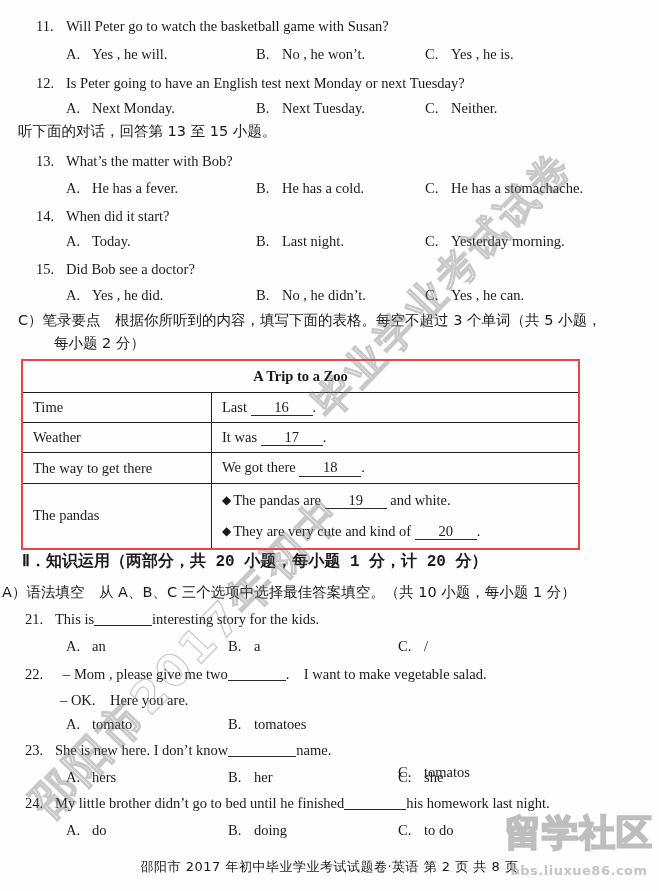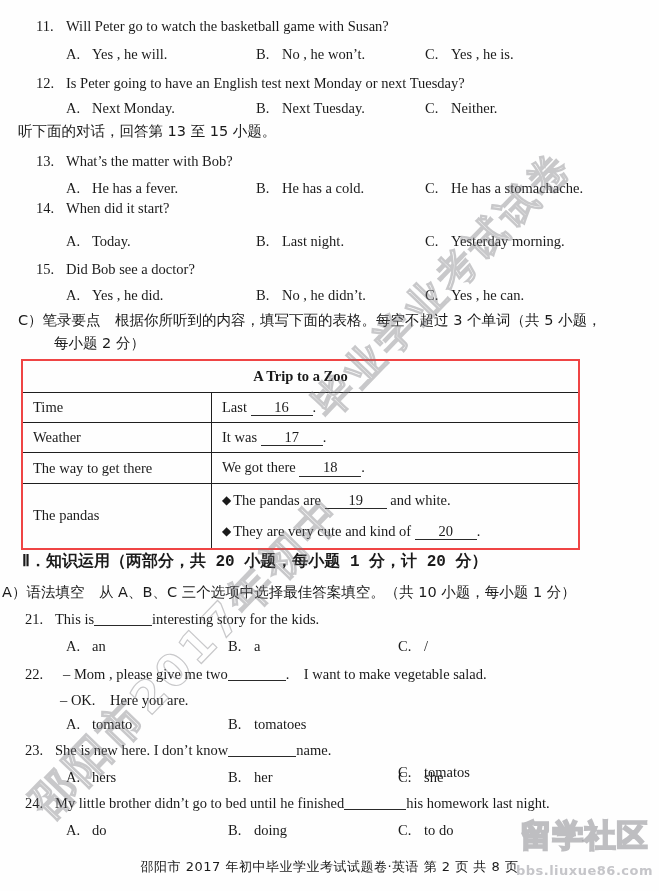--- a/index.html
+++ b/index.html
@@ -60,21 +60,21 @@
     position: absolute;
     right: 6px;
     bottom: 14px;
     z-index: 6;
     pointer-events: none;
     text-align: center;
     line-height: 1;
   }
   #wm-logo .logo-cn {
     font-family: "DejaVu Sans", sans-serif;
-    font-size: 31px;
+    font-size: 36px;
     font-weight: 700;
     letter-spacing: 1px;
     color: transparent;
     -webkit-text-stroke: 2.1px rgba(150,150,155,0.62);
     display: block;
   }
   #wm-logo .logo-url {
     font-family: "DejaVu Sans", sans-serif;
     font-size: 13px;
     font-weight: 700;
@@ -237,21 +237,21 @@
 
     <div class="row q-line" style="left:36px; top:153px;">
       <span class="qnum">13.</span><span class="q-text">What’s the matter with Bob?</span>
     </div>
     <div class="opt-row" style="top:180px;">
       <span class="opt opt-a"><span class="opt-letter">A.</span><span>He has a fever.</span></span>
       <span class="opt opt-b"><span class="opt-letter">B.</span><span>He has a cold.</span></span>
       <span class="opt opt-c"><span class="opt-letter">C.</span><span>He has a stomachache.</span></span>
     </div>
 
-    <div class="row q-line" style="left:36px; top:200px;">
+    <div class="row q-line" style="left:36px; top:208px;">
       <span class="qnum">14.</span><span class="q-text">When did it start?</span>
     </div>
     <div class="opt-row" style="top:233px;">
       <span class="opt opt-a"><span class="opt-letter">A.</span><span>Today.</span></span>
       <span class="opt opt-b"><span class="opt-letter">B.</span><span>Last night.</span></span>
       <span class="opt opt-c"><span class="opt-letter">C.</span><span>Yesterday morning.</span></span>
     </div>
 
     <div class="row q-line" style="left:36px; top:261px;">
       <span class="qnum">15.</span><span class="q-text">Did Bob see a doctor?</span>

